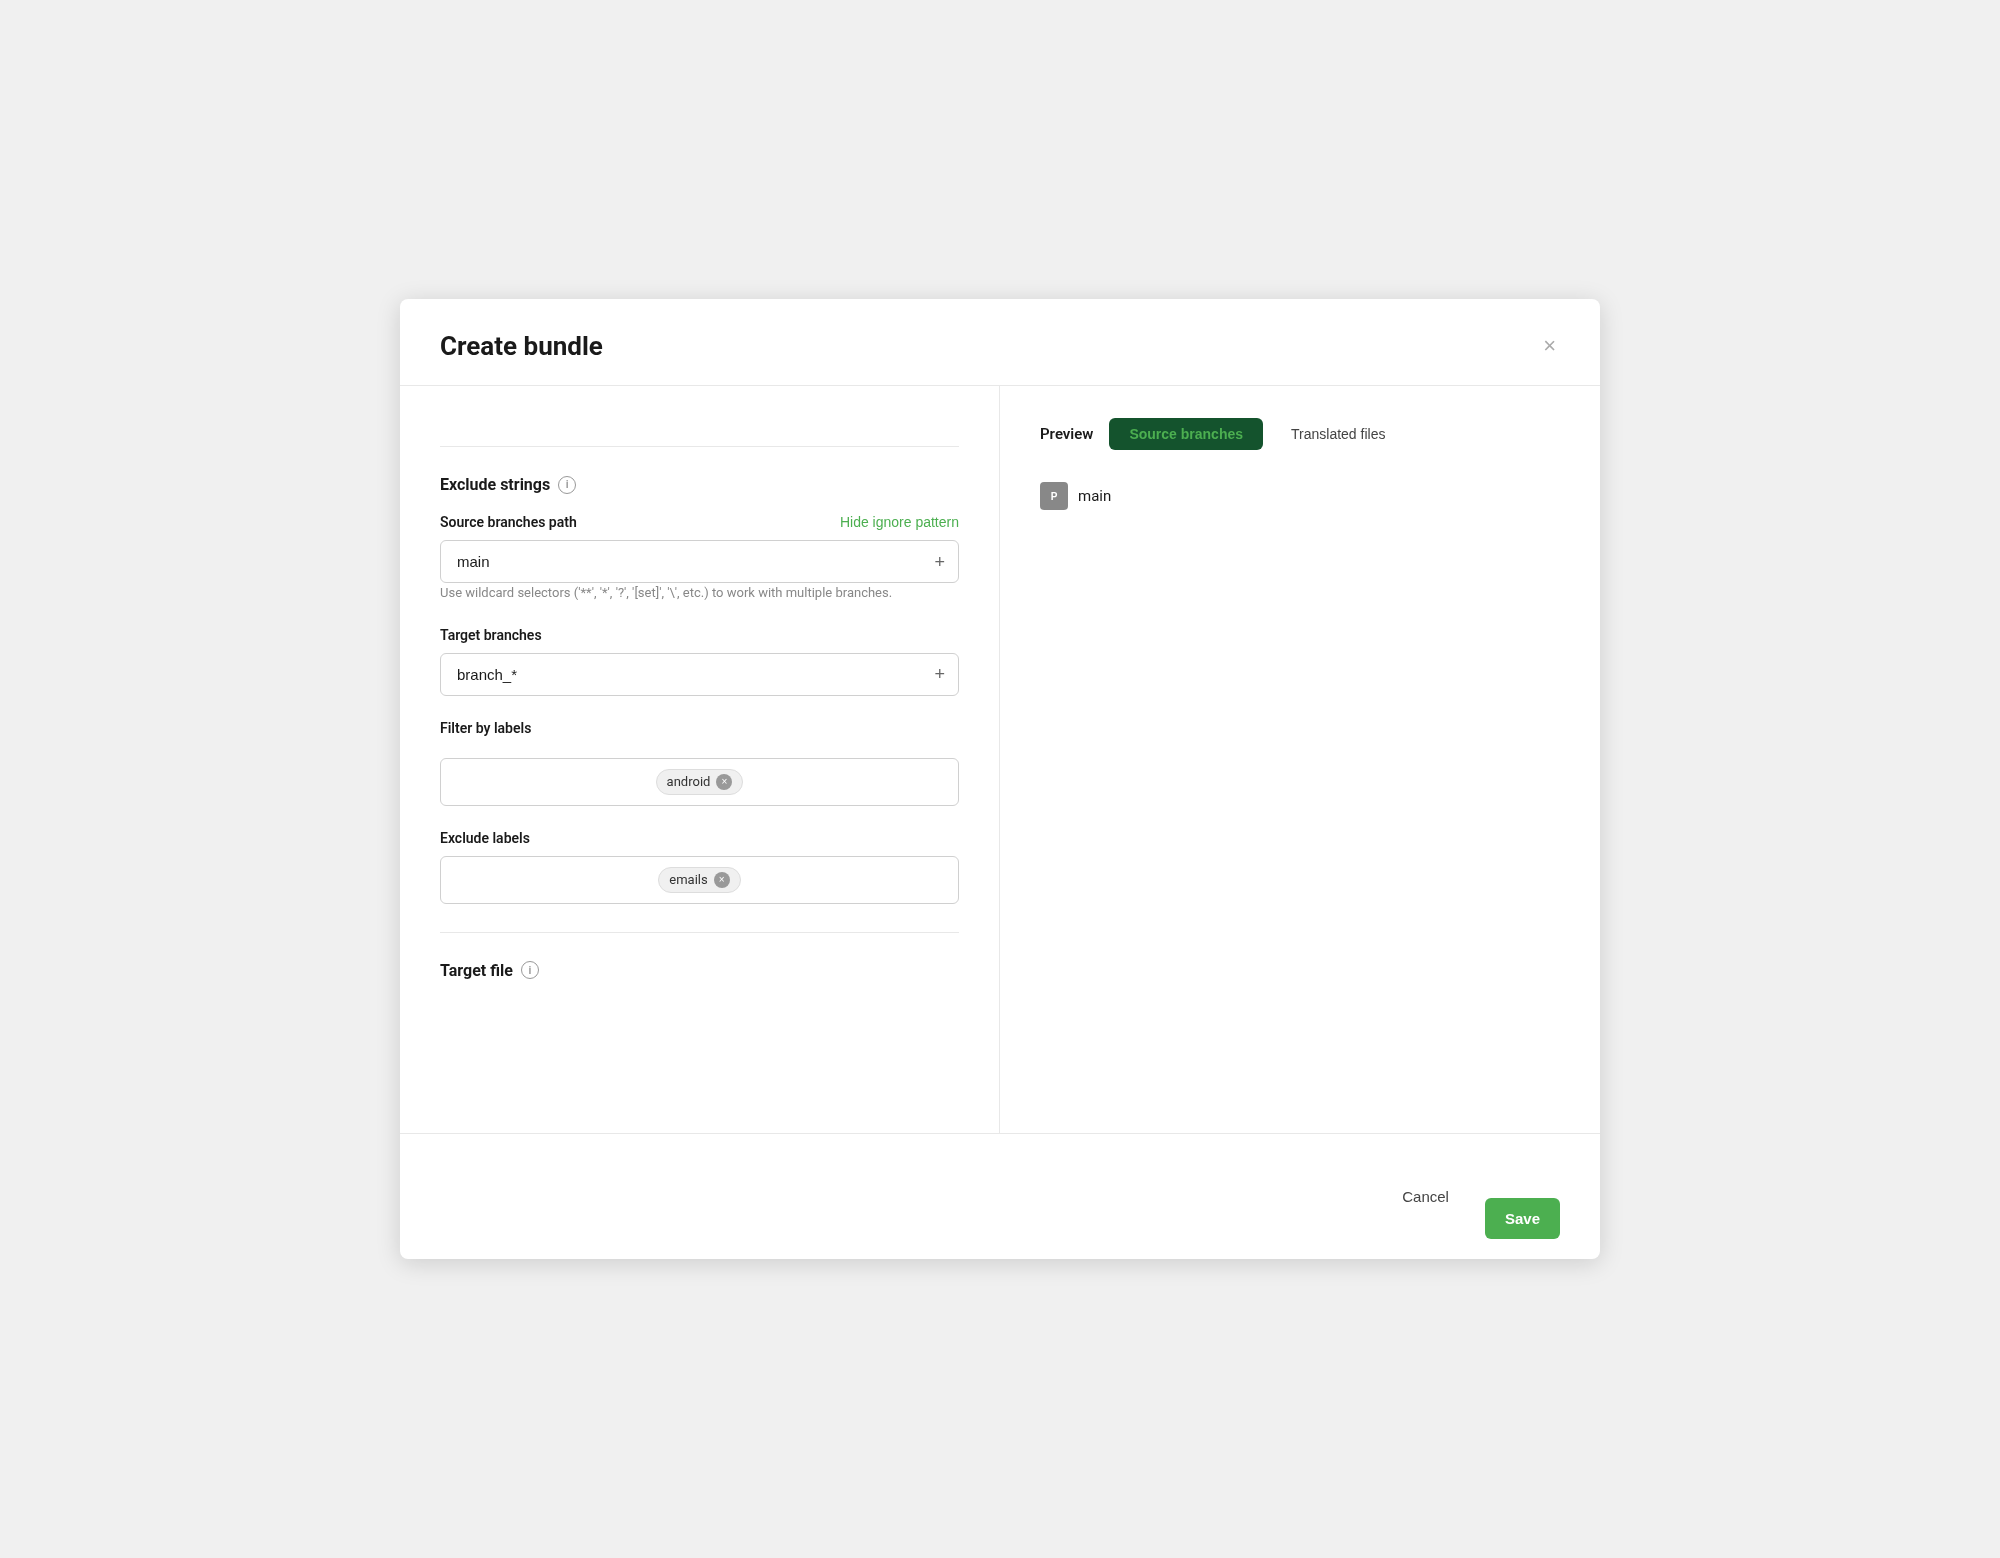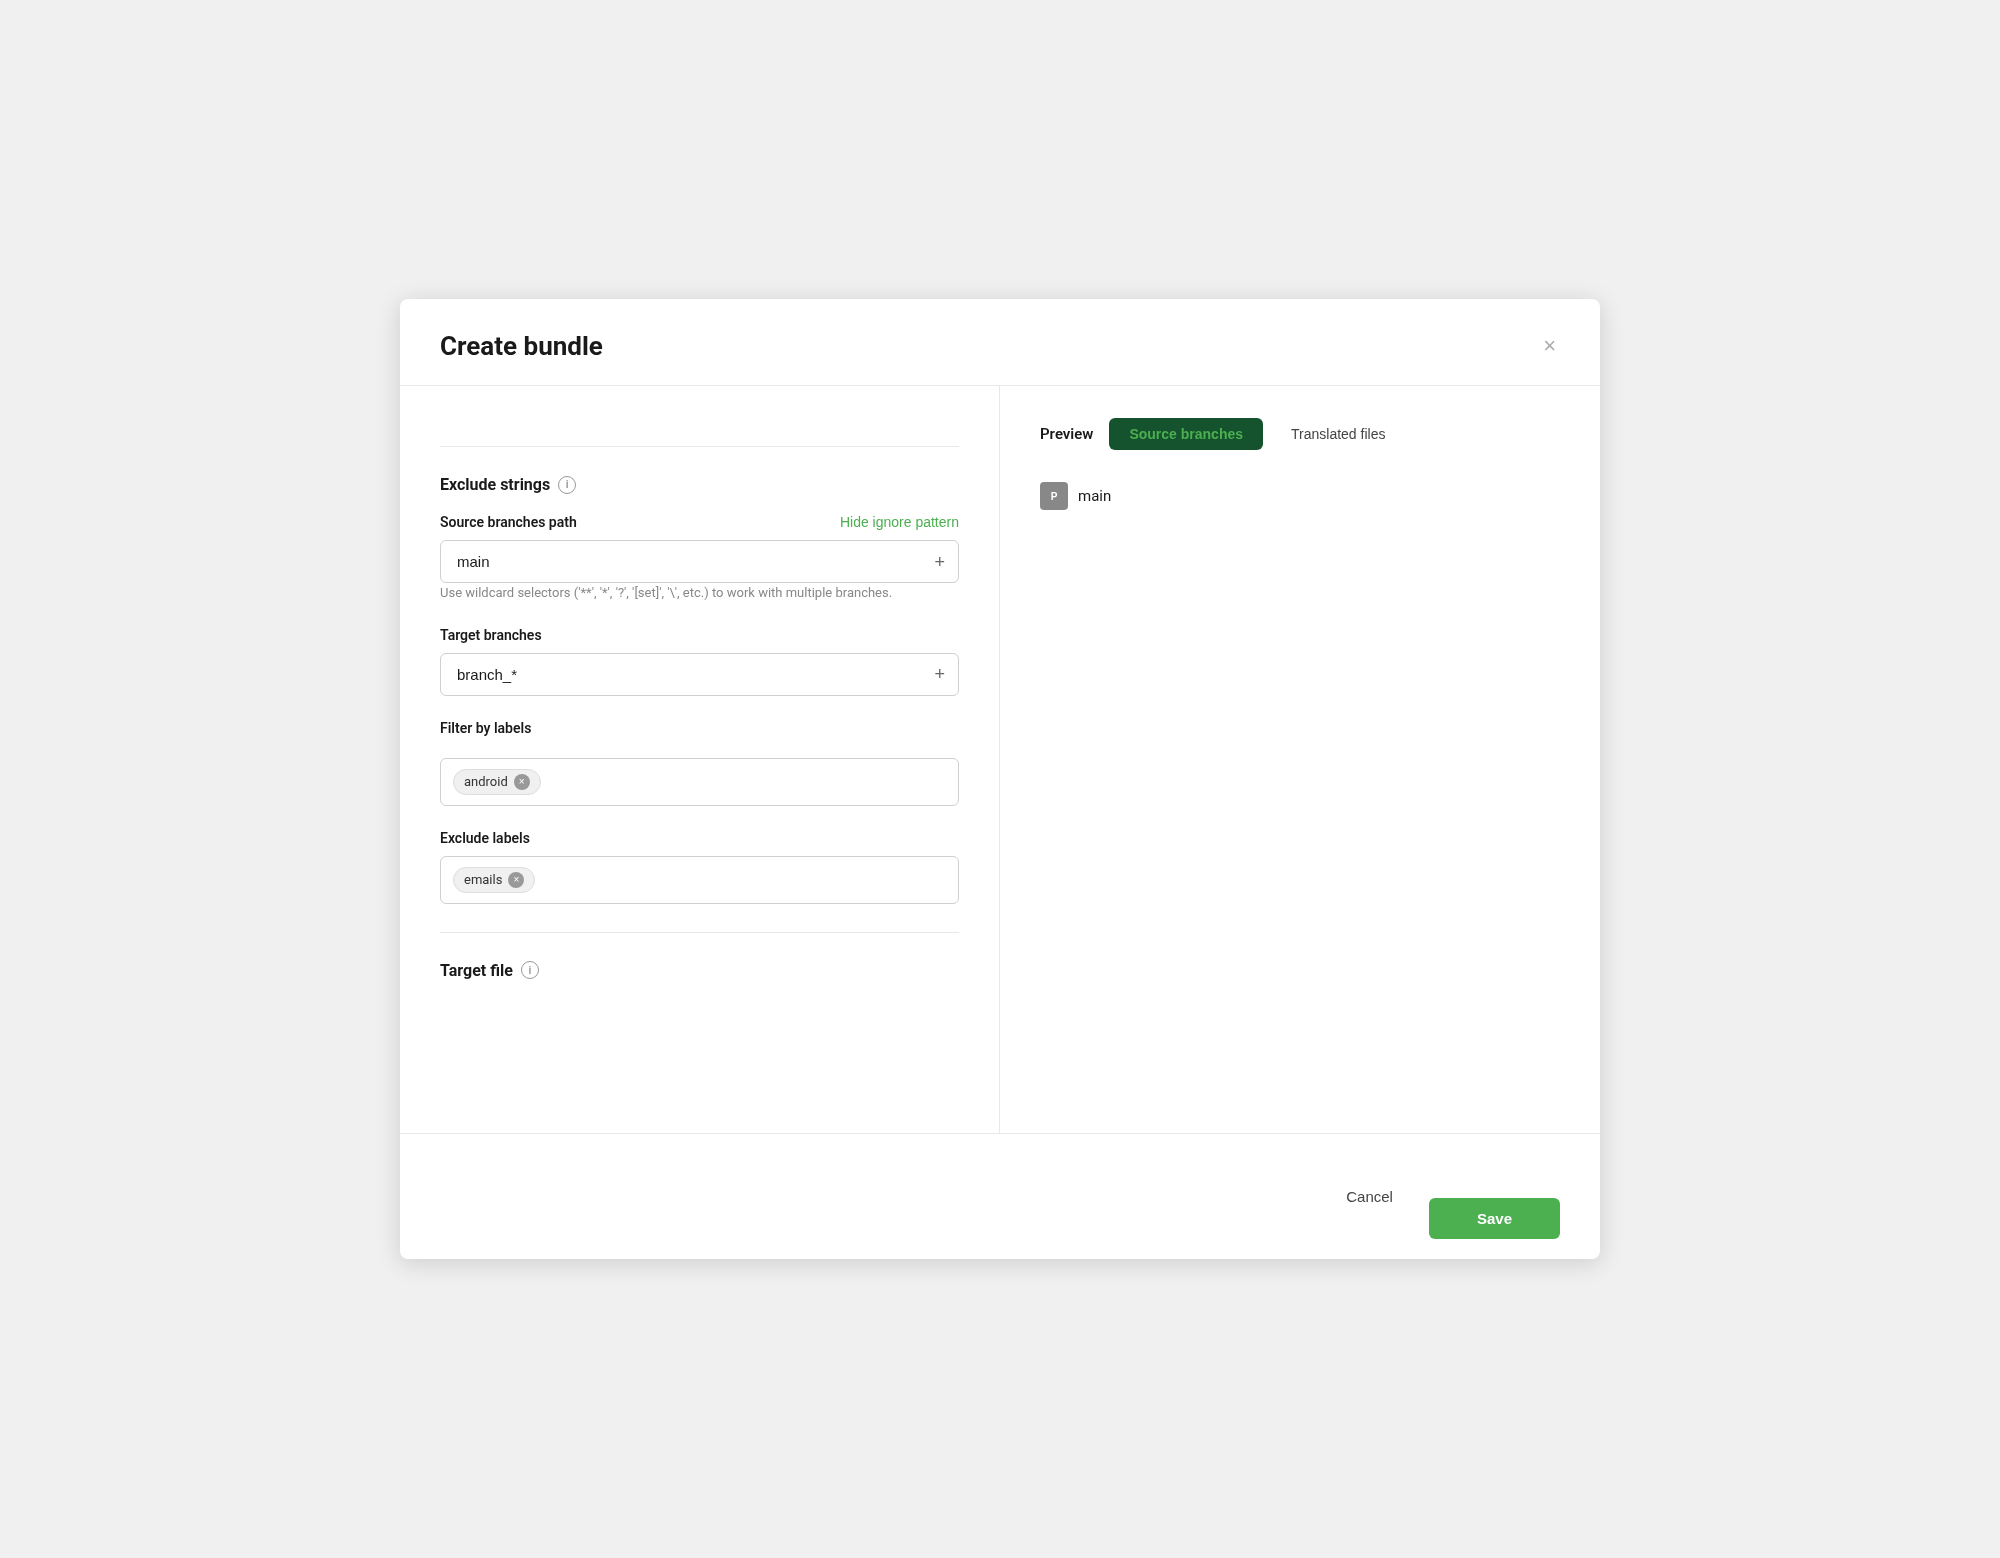--- a/index.html
+++ b/index.html
@@ -191,20 +191,21 @@
     .tags-input {
       width: 100%;
       min-height: 48px;
       padding: 8px 12px;
       border: 1.5px solid #d0d0d0;
       border-radius: 6px;
       display: flex;
       align-items: center;
       gap: 8px;
       flex-wrap: wrap;
+      justify-content: center;
     }
 
     .tag {
       display: inline-flex;
       align-items: center;
       gap: 6px;
       background: #f0f0f0;
       border: 1px solid #ddd;
       border-radius: 20px;
       padding: 4px 10px;
@@ -303,21 +304,21 @@
       padding: 10px 20px;
       border-radius: 6px;
     }
 
     .save-btn {
       background: #4caf50;
       color: white;
       border: none;
       font-size: 15px;
       font-weight: 600;
-      padding: 12px 48px;
+      padding: 12px 20px;
       border-radius: 6px;
       cursor: pointer;
       margin-top: 44px;
     }
 
     .target-file-section {
       margin-top: 4px;
     }
   </style>
 </head>

